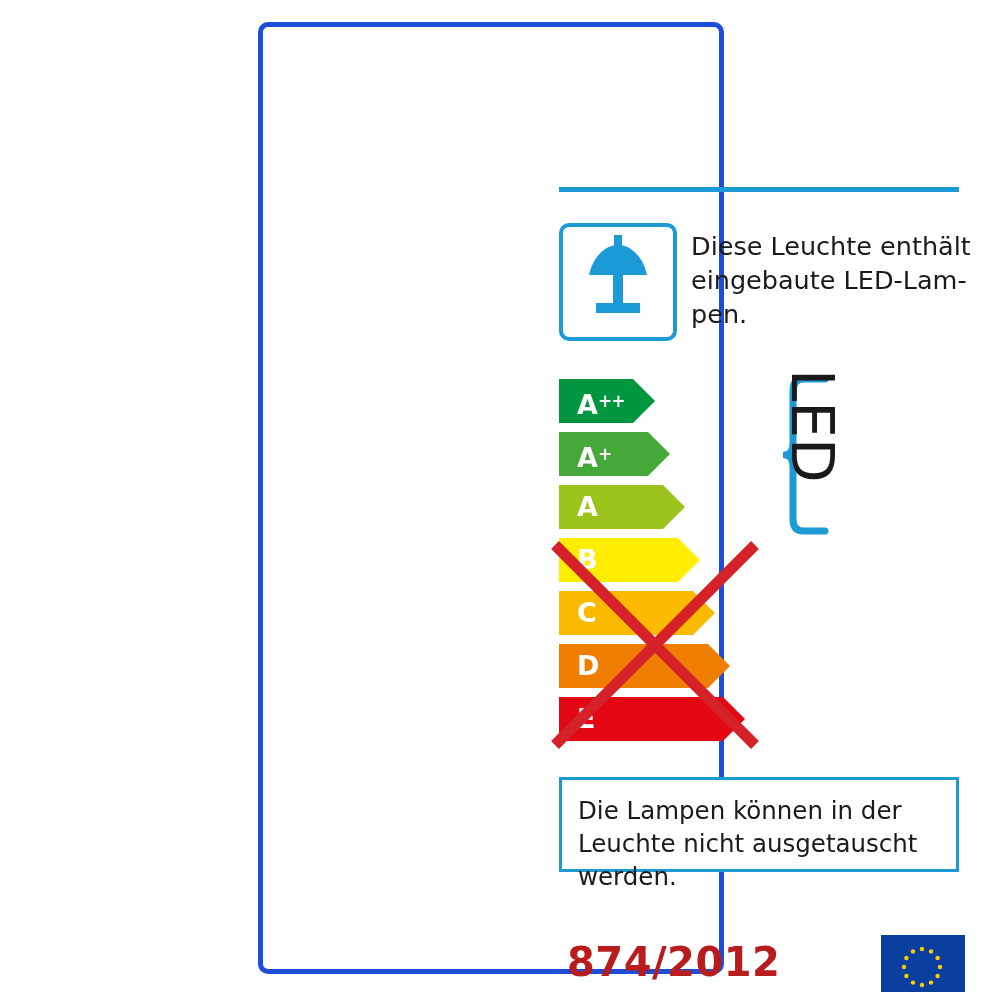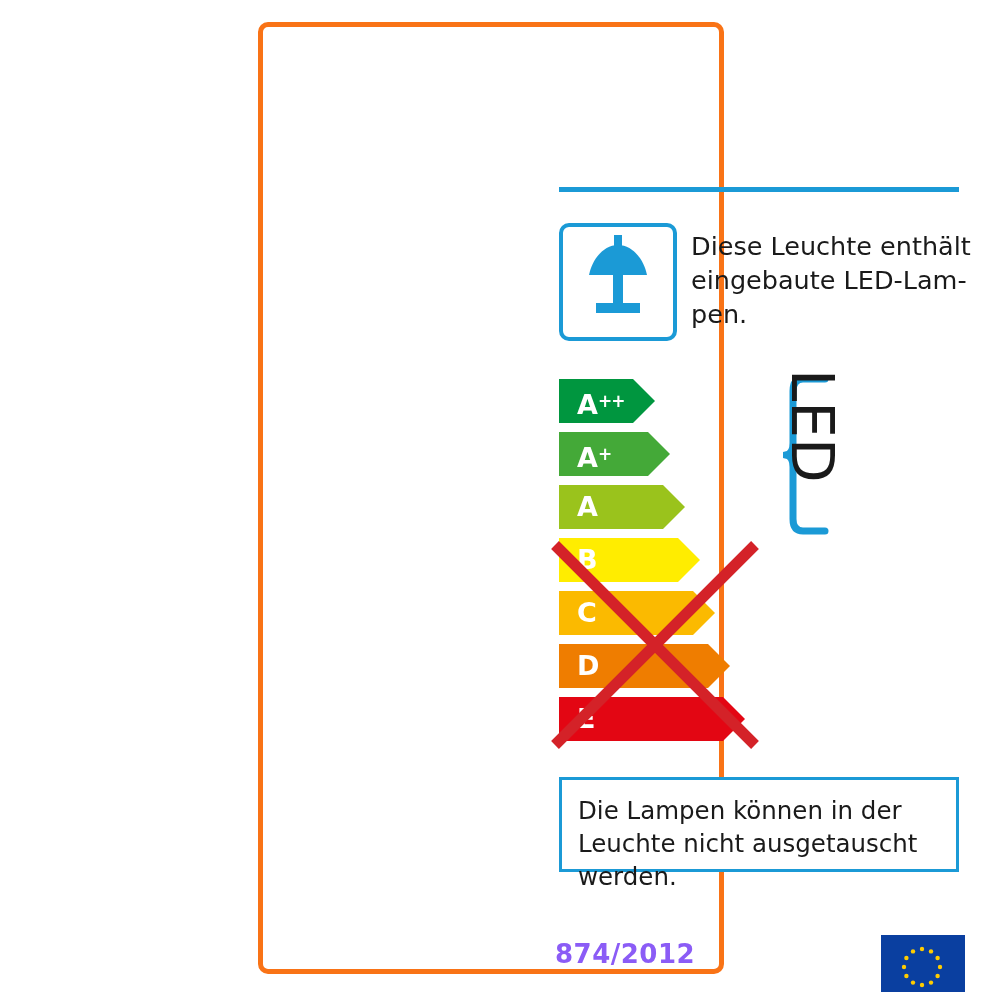--- a/index.html
+++ b/index.html
@@ -15,21 +15,21 @@
     overflow: hidden;
   }
 
   #label-card {
     position: absolute;
     left: 258px;
     top: 22px;
     width: 466px;
     height: 952px;
     box-sizing: border-box;
-    border: 5px solid #f97316;
+    border: 5px solid #1d4ed8;
     border-radius: 10px;
     background: #ffffff;
   }
 
   
   #top-rule {
     position: absolute;
     left: 296px;
     top: 160px;
     width: 400px;
@@ -135,25 +135,25 @@
     left: 16px;
     top: 14px;
     width: 368px;
     font-size: 24.5px;
     line-height: 33px;
     color: #1a1a1a;
   }
 
   #regulation {
     position: absolute;
-    left: 292px;
+    left: 304px;
     top: 912px;
-    font-size: 26px;
+    font-size: 40px;
     font-weight: bold;
-    color: #8b5cf6;
+    color: #b91c1c;
     letter-spacing: 0.5px;
   }
 
   #eu-flag {
     position: absolute;
     left: 618px;
     top: 908px;
     width: 82px;
     height: 55px;
     background: #0a3fa0;

